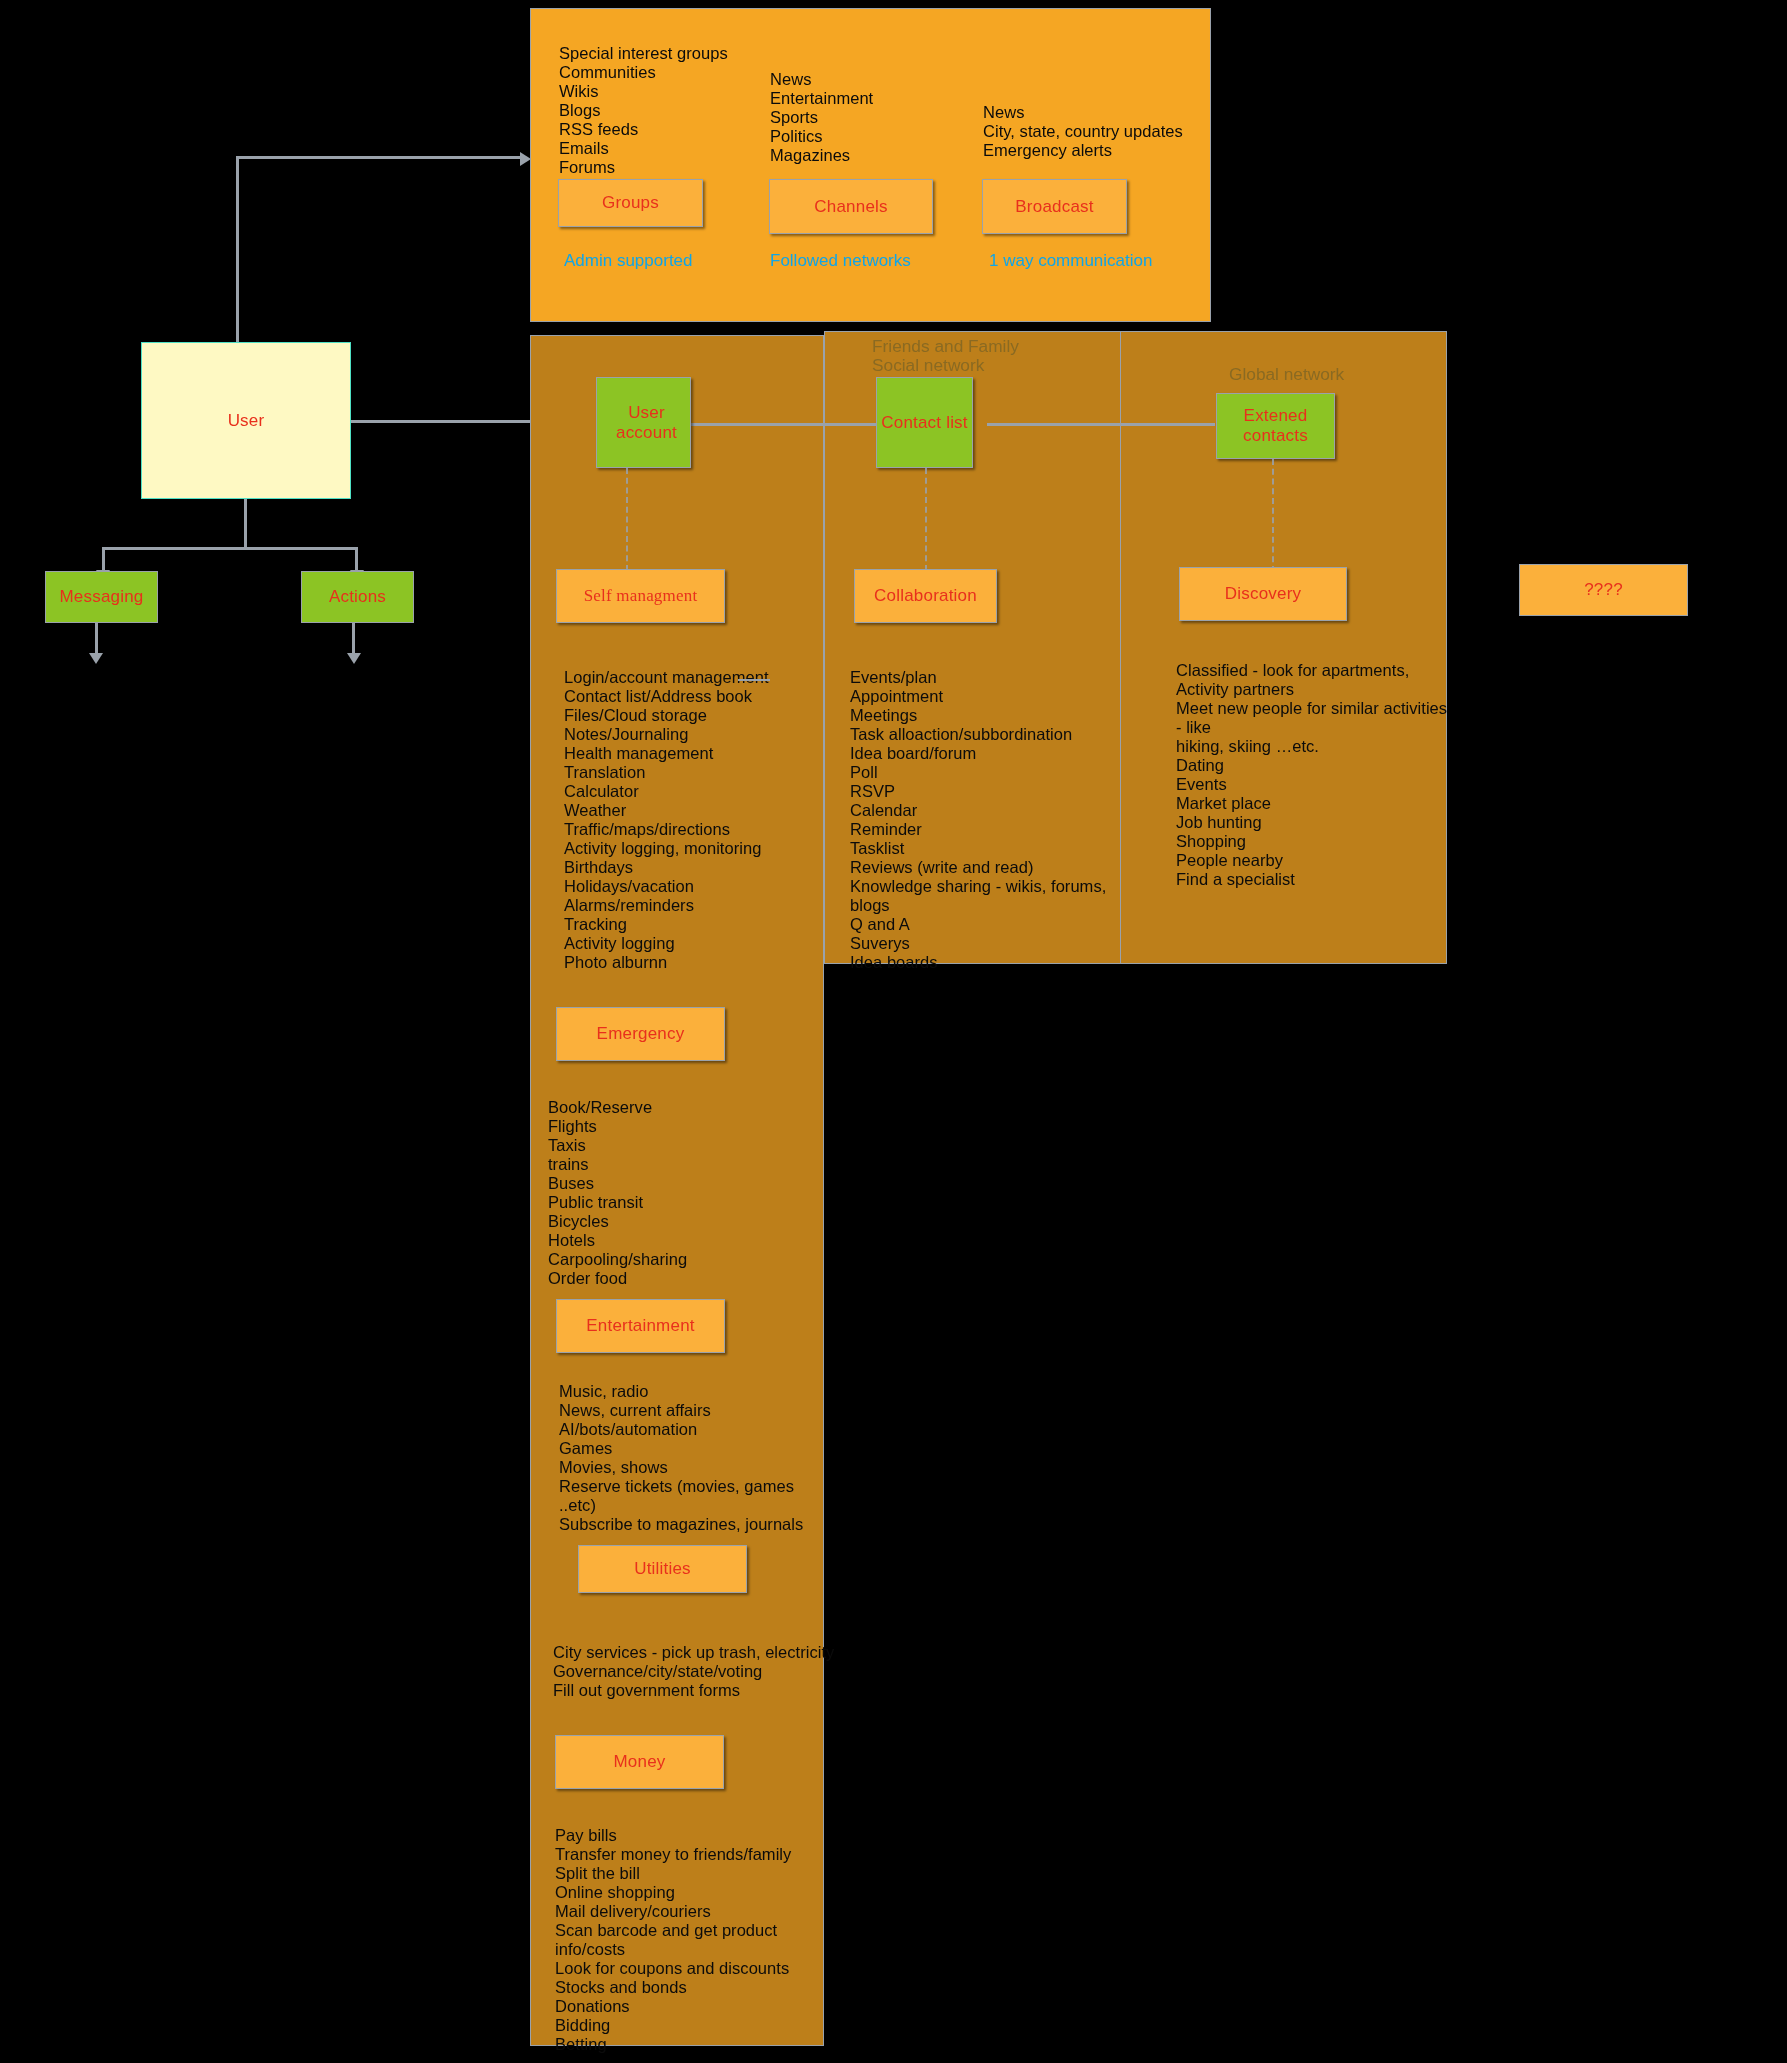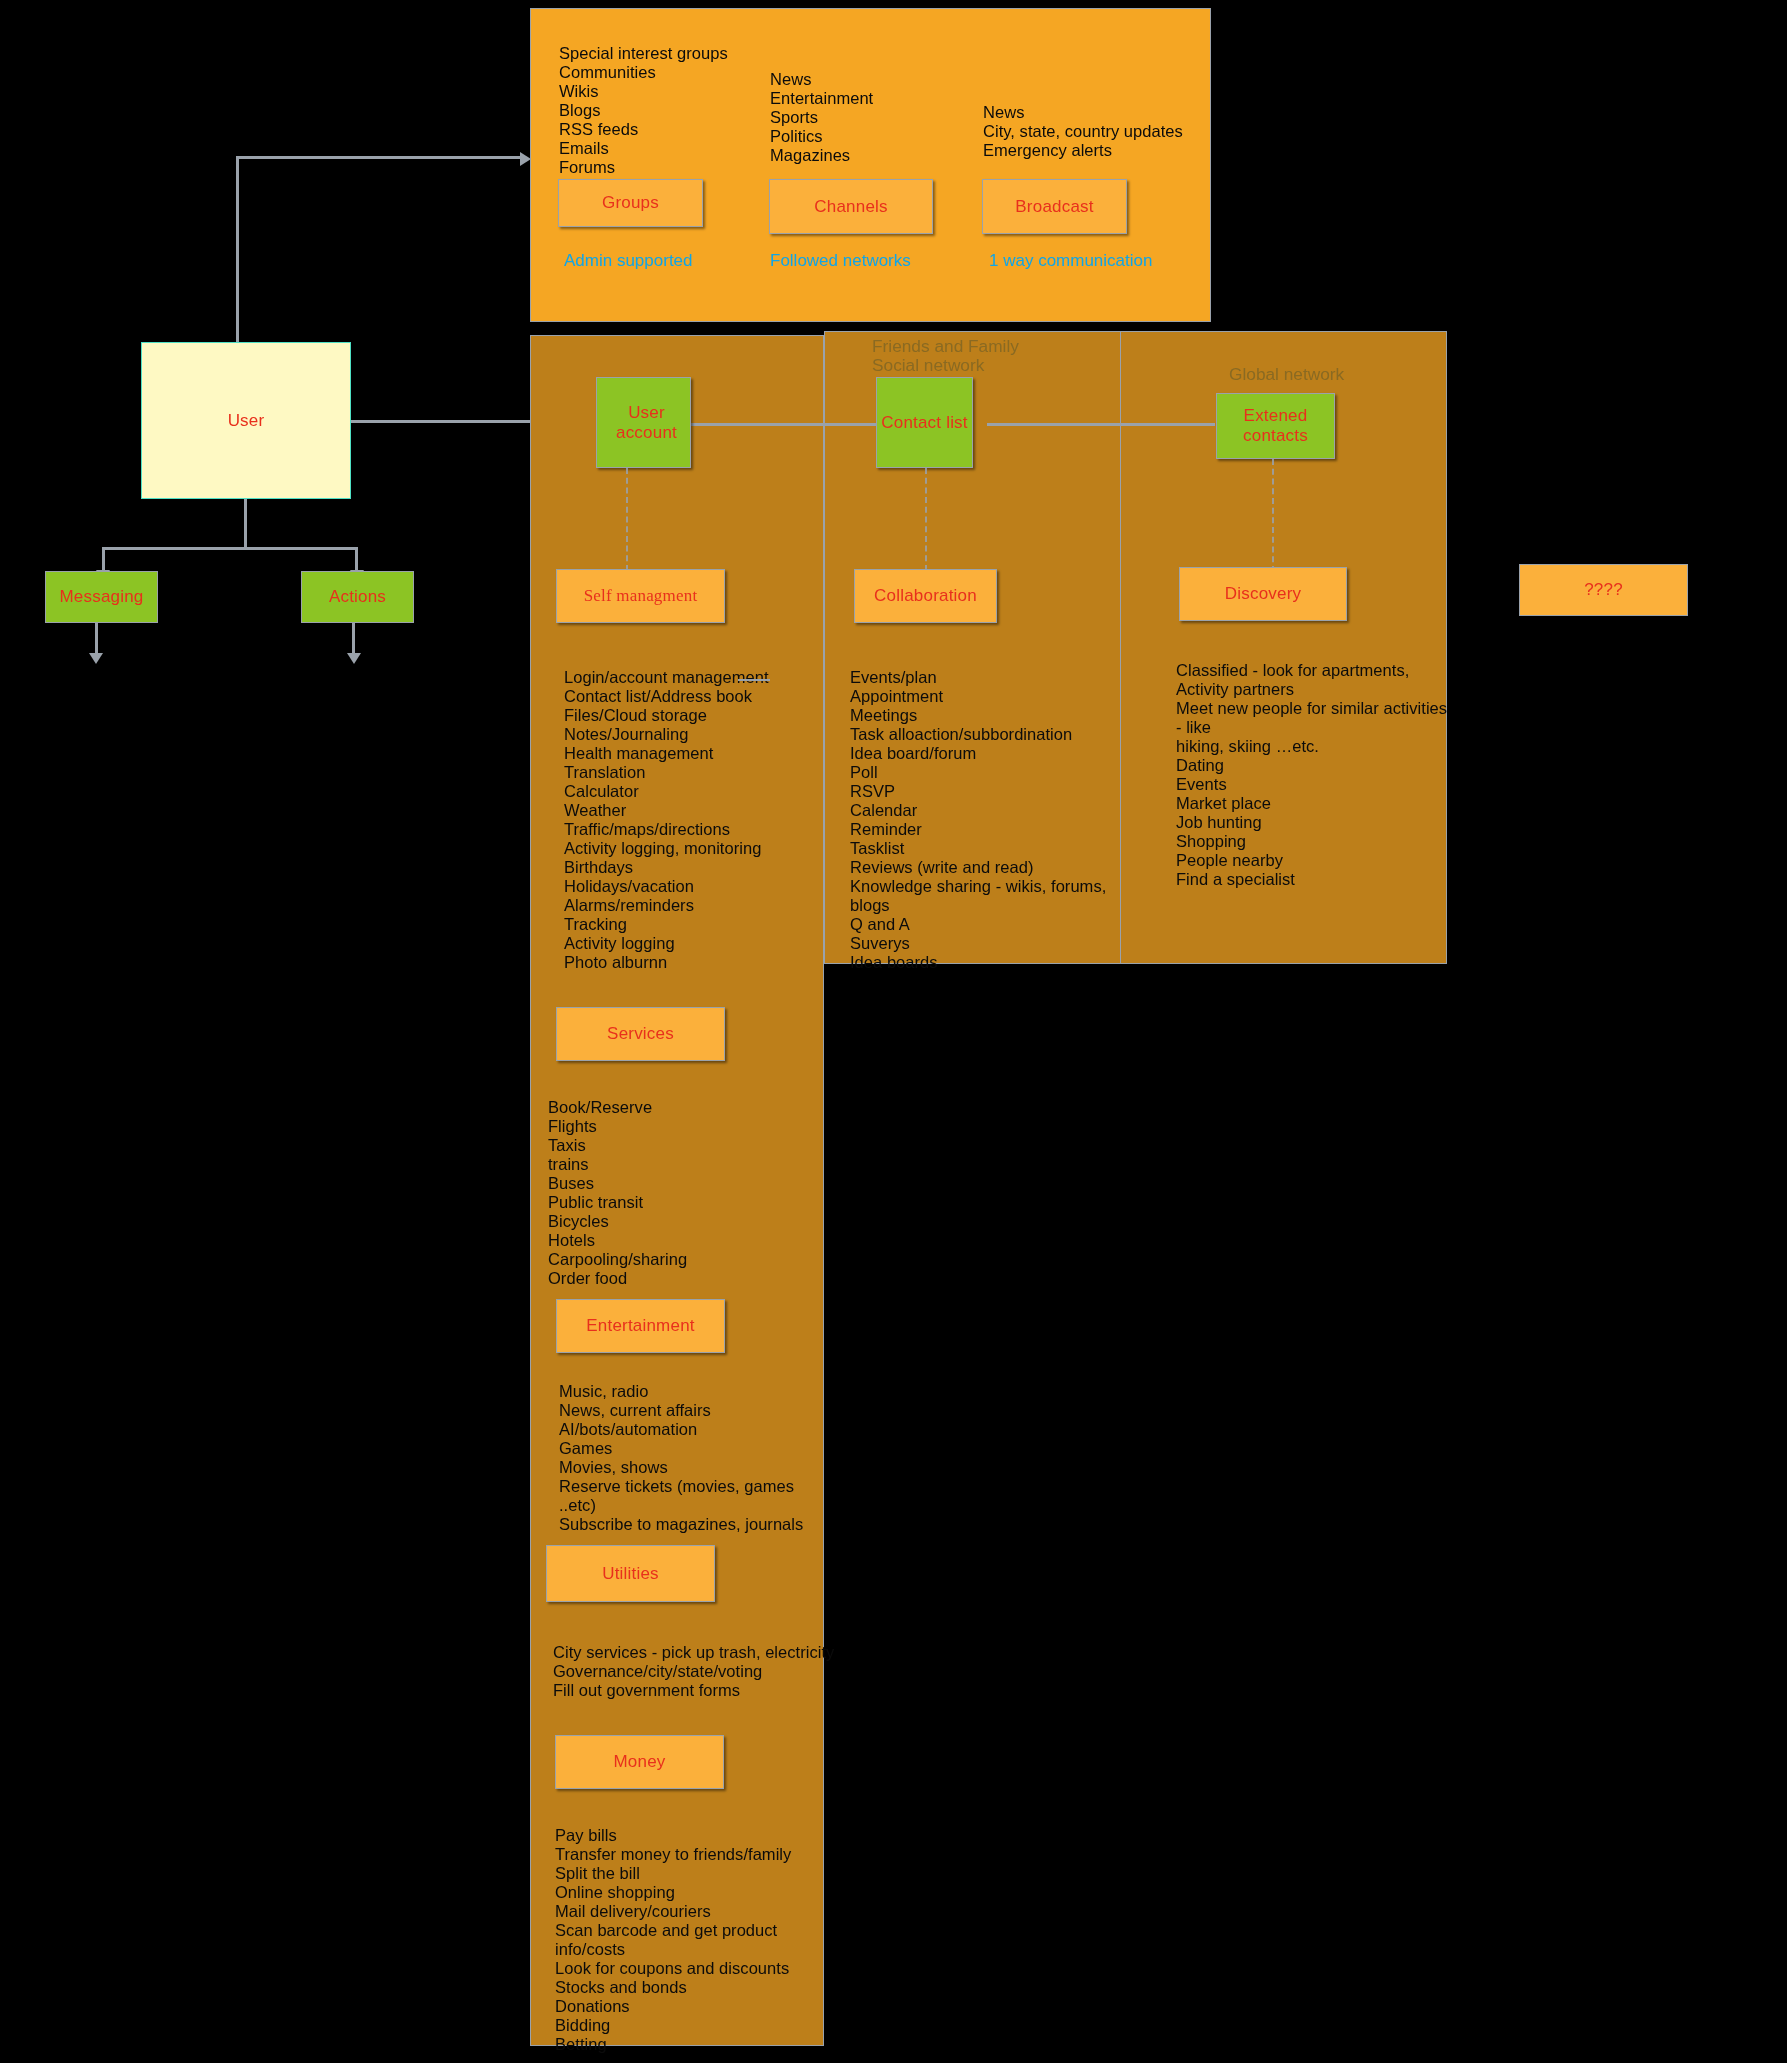--- a/index.html
+++ b/index.html
@@ -205,21 +205,21 @@
 Activity logging, monitoring
 Birthdays
 Holidays/vacation
 Alarms/reminders
 Tracking
 Activity logging
 Photo alburnn</div>
   <div class="ln ln-h" style="left:738px; top:679px; width:32px; height:2.4px;"></div>
 
   <div class="abs node node-amber" style="left:556px; top:1007px; width:169px; height:54px;">
-    <span>Services</span>
+    <span>Emergency</span>
   </div>
   <div class="abs txtlist" style="left:548px; top:1098px; width:266px;">Book/Reserve
 Flights
 Taxis
 trains
 Buses
 Public transit
 Bicycles
 Hotels
 Carpooling/sharing
@@ -229,21 +229,21 @@
     <span>Entertainment</span>
   </div>
   <div class="abs txtlist" style="left:559px; top:1382px; width:274px;">Music, radio
 News, current affairs
 AI/bots/automation
 Games
 Movies, shows
 Reserve tickets (movies, games ..etc)
 Subscribe to magazines, journals</div>
 
-  <div class="abs node node-amber" style="left:546px; top:1545px; width:169px; height:57px;">
+  <div class="abs node node-amber" style="left:578px; top:1545px; width:169px; height:48px;">
     <span>Utilities</span>
   </div>
   <div class="abs txtlist" style="left:553px; top:1643px; width:282px;">City services - pick up trash, electricity
 Governance/city/state/voting
 Fill out government forms</div>
 
   <div class="abs node node-amber" style="left:555px; top:1735px; width:169px; height:54px;">
     <span>Money</span>
   </div>
   <div class="abs txtlist" style="left:555px; top:1826px; width:282px;">Pay bills

